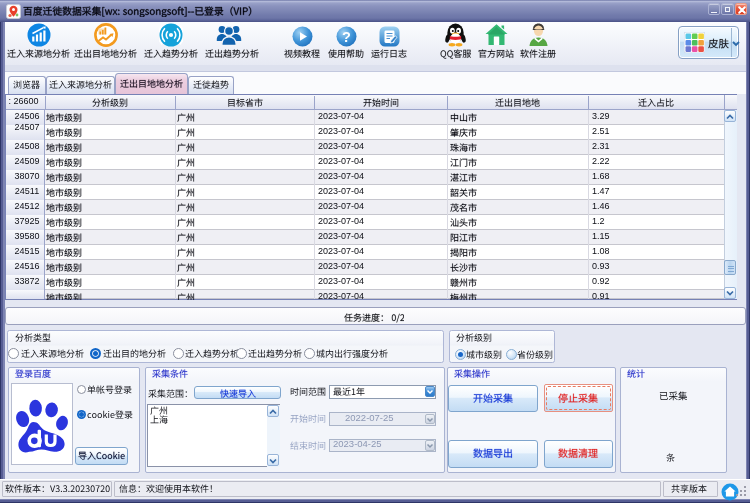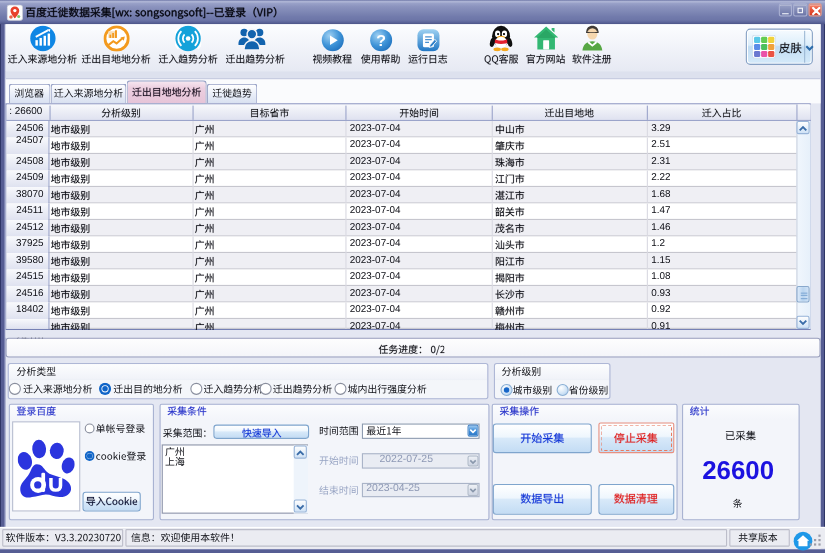--- a/index.html
+++ b/index.html
@@ -739,21 +739,21 @@
     </svg>
     <div style="position:absolute;left:318px;top:262.4px;font:normal 9px 'Liberation Sans',sans-serif;color:#0c0d14;line-height:9px;white-space:pre;">2023-07-04</div>
     <svg style="position:absolute;left:450.0px;top:261.9px;" width="27.00" height="11.25" viewBox="0 -1000 3000 1250" fill="#0c0d14" stroke="#0c0d14" stroke-width="12">
       <use href="#u957F" x="0"></use>
       <use href="#u6C99" x="1000"></use>
       <use href="#u5E02" x="2000"></use>
     </svg>
     <div style="position:absolute;left:592px;top:262.4px;font:normal 9px 'Liberation Sans',sans-serif;color:#0c0d14;line-height:9px;white-space:pre;">0.93</div>
     <div style="position:absolute;left:6px;top:274.5px;width:717.5px;height:15px;background:#ffffff;border-bottom:1px solid #c6c6ce;overflow:hidden"></div>
     <div style="position:absolute;left:6px;top:274.5px;width:39px;height:15px;background:linear-gradient(180deg,#f8f9fc 0,#eceef6 45%,#dfe2f0 100%);border-right:1px solid #9ba4ca;overflow:hidden"></div>
-    <div style="position:absolute;left:27px;transform:translateX(-50%);top:277.4px;font:normal 9px 'Liberation Sans',sans-serif;color:#0c0d14;line-height:9px;white-space:pre;">18402</div>
+    <div style="position:absolute;left:27px;transform:translateX(-50%);top:277.4px;font:normal 9px 'Liberation Sans',sans-serif;color:#0c0d14;line-height:9px;white-space:pre;">33872</div>
     <div style="position:absolute;left:175px;top:274.5px;width:1px;height:15px;background:#d9d9e2"></div>
     <div style="position:absolute;left:314px;top:274.5px;width:1px;height:15px;background:#d9d9e2"></div>
     <div style="position:absolute;left:447px;top:274.5px;width:1px;height:15px;background:#d9d9e2"></div>
     <div style="position:absolute;left:588px;top:274.5px;width:1px;height:15px;background:#d9d9e2"></div>
     <svg style="position:absolute;left:46.0px;top:276.9px;" width="36.00" height="11.25" viewBox="0 -1000 4000 1250" fill="#0c0d14" stroke="#0c0d14" stroke-width="12">
       <use href="#u5730" x="0"></use>
       <use href="#u5E02" x="1000"></use>
       <use href="#u7EA7" x="2000"></use>
       <use href="#u522B" x="3000"></use>
     </svg>
@@ -1071,21 +1071,20 @@
       <use href="#u6570" x="0"></use>
       <use href="#u636E" x="1000"></use>
       <use href="#u6E05" x="2000"></use>
       <use href="#u7406" x="3000"></use>
     </svg>
     <svg style="position:absolute;left:658.8px;top:389.9px;" width="28.50" height="11.88" viewBox="0 -1000 3000 1250" fill="#15161c">
       <use href="#u5DF2" x="0"></use>
       <use href="#u91C7" x="1000"></use>
       <use href="#u96C6" x="2000"></use>
     </svg>
-    <div style="position:absolute;left:671px;transform:translateX(-50%);top:416.3px;font:bold 23.5px 'Liberation Sans',sans-serif;color:#1b12e0;line-height:23.5px;white-space:pre;">26600</div>
     <svg style="position:absolute;left:665.5px;top:451.9px;" width="9.00" height="11.25" viewBox="0 -1000 1000 1250" fill="#15161c">
       <use href="#u6761" x="0"></use>
     </svg>
     <div style="position:absolute;left:0;top:479px;width:750px;height:20px;background:#ebecf2;border-top:1px solid #fff"></div>
     <div style="position:absolute;left:2px;top:481px;width:110px;height:16px;border:1px solid #bcbdc9;border-radius:1px"></div>
     <div style="position:absolute;left:114px;top:481px;width:547px;height:16px;border:1px solid #bcbdc9;border-radius:1px"></div>
     <div style="position:absolute;left:663px;top:481px;width:55px;height:16px;border:1px solid #bcbdc9;border-radius:1px"></div>
     <svg style="position:absolute;left:4.5px;top:482.7px;" width="105.13" height="11.25" viewBox="0 -1000 11681 1250" fill="#15161c">
       <use href="#u8F6F" x="0"></use>
       <use href="#u4EF6" x="1000"></use>

